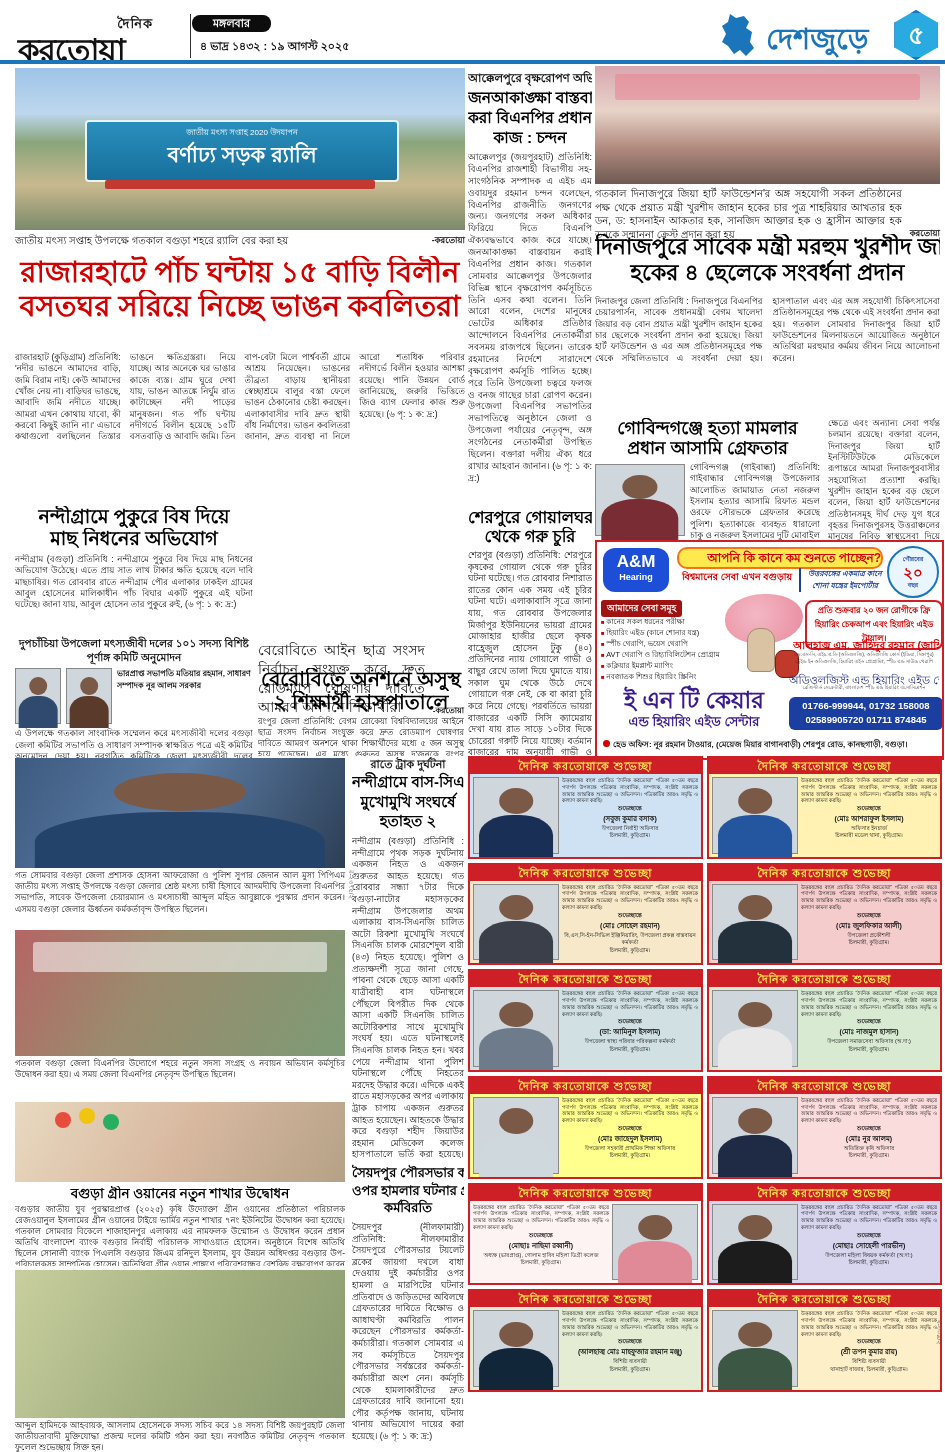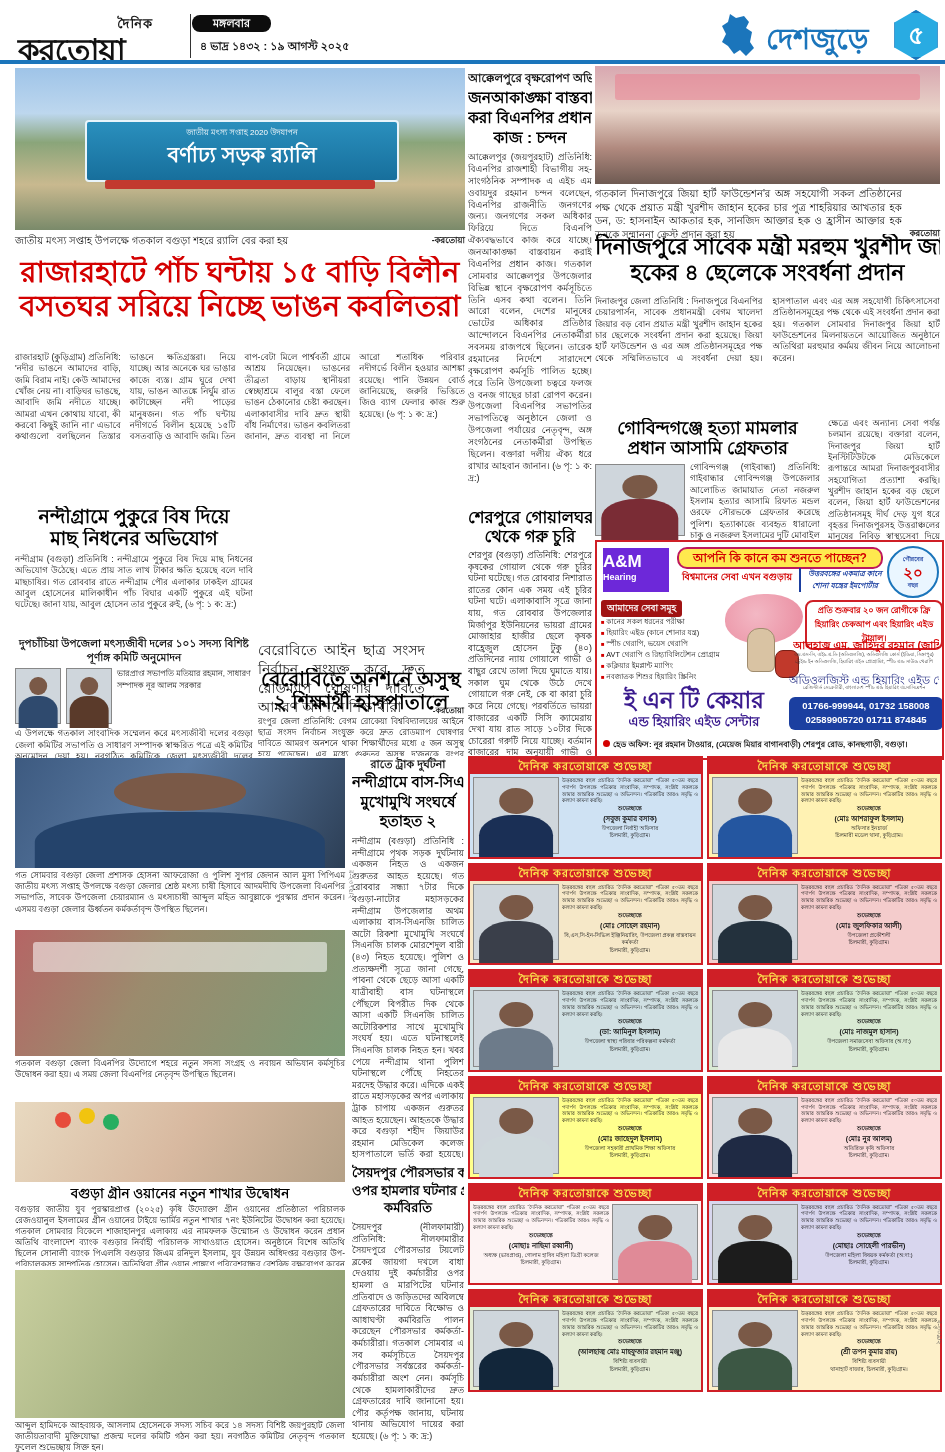--- a/index.html
+++ b/index.html
@@ -39,23 +39,23 @@
   .gbody{flex:1;display:flex;gap:3px;padding:3px}
   .gbody.rev{flex-direction:row-reverse}
   .gphoto{width:84px;flex:none;border:1px solid #8a8a8a}
   .gtext{flex:1;display:flex;flex-direction:column;overflow:hidden}
   .gmsg{font-size:5px;line-height:1.35;text-align:justify}
   .gsend{font-size:5.5px;font-weight:700;text-align:center;margin-top:1px}
   .gname{font-size:7px;font-weight:800;text-align:center;white-space:nowrap;overflow:hidden}
   .gt{font-size:5.5px;text-align:center;line-height:1.35;white-space:nowrap;overflow:hidden}
   
   .had{position:absolute;border:2px solid #cf1f26;background:#fff;overflow:hidden}
-  .brand{position:absolute;background:#6d28d9;border-radius:0;color:#fff;text-align:left}
-  .qban{position:absolute;background:#ffe94e;border:2px solid #be185d;border-radius:10px;
-        color:#d40000;font-weight:800;text-align:center}
+  .brand{position:absolute;background:#1d4ed8;border-radius:12px;color:#fff;text-align:center}
+  .qban{position:absolute;background:#ffe94e;border:2px solid #f97316;border-radius:10px;
+        color:#d40000;font-weight:800;text-align:right}
   .svtitle{position:absolute;background:#a01313;color:#fff;font-weight:800;font-size:9px;
         padding:1px 6px;border-radius:3px}
   .svlist{position:absolute;font-size:7.3px;line-height:1.5;list-style:none;margin:0;padding:0}
   .svlist li::before{content:"■ ";color:#d40000;font-size:6px}
   .offer{position:absolute;border:2px solid #cf1f26;border-radius:8px;color:#d40000;
         font-weight:700;font-size:8.3px;text-align:center;padding:2px 4px}
   .phbar{position:absolute;background:#1b3fa0;border-radius:6px;color:#fff;font-weight:800;
         font-size:9.5px;text-align:center;line-height:1.5;padding:2px 4px;white-space:nowrap}
   .vcode{position:absolute;writing-mode:vertical-rl;font-size:6.5px;color:#555;white-space:nowrap}
   .dot{display:inline-block;width:7px;height:7px;border-radius:50%;background:#d40000;margin-right:3px}
@@ -132,21 +132,21 @@
     <div class="ln">নন্দীগ্রামে পুকুরে বিষ দিয়ে</div>
     <div class="ln">মাছ নিধনের অভিযোগ</div>
   </div>
   <div class="abs bt" style="left:15px;top:554px;width:238px;height:76px">নন্দীগ্রাম (বগুড়া) প্রতিনিধি : নন্দীগ্রামে পুকুরে বিষ দিয়ে মাছ নিধনের অভিযোগ উঠেছে। এতে প্রায় সাত লাখ টাকার ক্ষতি হয়েছে বলে দাবি মাছচাষির। গত রোববার রাতে নন্দীগ্রাম পৌর এলাকার ঢাকইল গ্রামের আবুল হোসেনের মালিকাধীন পাঁচ বিঘার একটি পুকুরে এই ঘটনা ঘটেছে। জানা যায়, আবুল হোসেন তার পুকুরে রুই, (৬ পৃ: ১ ক: দ্র:)</div>
 
   <div class="abs" style="left:15px;top:636px;width:238px">
     <div style="font-size:10.5px;font-weight:800;text-align:center;line-height:1.35">দুপচাঁচিয়া উপজেলা মৎস্যজীবী দলের ১০১ সদস্য বিশিষ্ট পূর্ণাঙ্গ কমিটি অনুমোদন</div>
     <div style="display:flex;gap:5px;margin-top:4px">
       <div class="av" style="position:relative;width:44px;height:54px;--shirt:#2f4a6e;border:1px solid #888"></div>
       <div class="av" style="position:relative;width:44px;height:54px;--shirt:#5a3a2a;border:1px solid #888"></div>
-      <div style="flex:1;font-size:8px;line-height:1.4;font-weight:400">ভারপ্রাপ্ত সভাপতি মতিয়ার রহমান, সাধারণ সম্পাদক নূর আলম সরকার</div>
+      <div style="flex:1;font-size:8px;line-height:1.4;font-weight:700">ভারপ্রাপ্ত সভাপতি মতিয়ার রহমান, সাধারণ সম্পাদক নূর আলম সরকার</div>
     </div>
     <div class="bt" style="margin-top:4px;height:56px">এ উপলক্ষে গতকাল সাংবাদিক সম্মেলন করে মৎস্যজীবী দলের বগুড়া জেলা কমিটির সভাপতি ও সাধারণ সম্পাদক স্বাক্ষরিত পত্রে এই কমিটির অনুমোদন দেয়া হয়। নবগঠিত কমিটিকে জেলা মৎস্যজীবী দলের নেতৃবৃন্দ অভিনন্দন জানিয়েছেন।</div>
   </div>
 
   <div class="abs caprow" style="left:258px;top:641px;width:206px">
     <div class="cap" style="flex:1;font-size:14px">বেরোবিতে আইন ছাত্র সংসদ নির্বাচন সংযুক্ত করে দ্রুত রোডম্যাপ ঘোষণার দাবিতে আমরণ অনশনে শিক্ষার্থীরা</div>
     <div class="credit" style="font-size:8px;align-self:flex-end">-করতোয়া</div>
   </div>
   <div class="abs hl" style="left:258px;top:668px;width:206px;font-size:20px">
     <div class="ln">বেরোবিতে অনশনে অসুস্থ</div>

